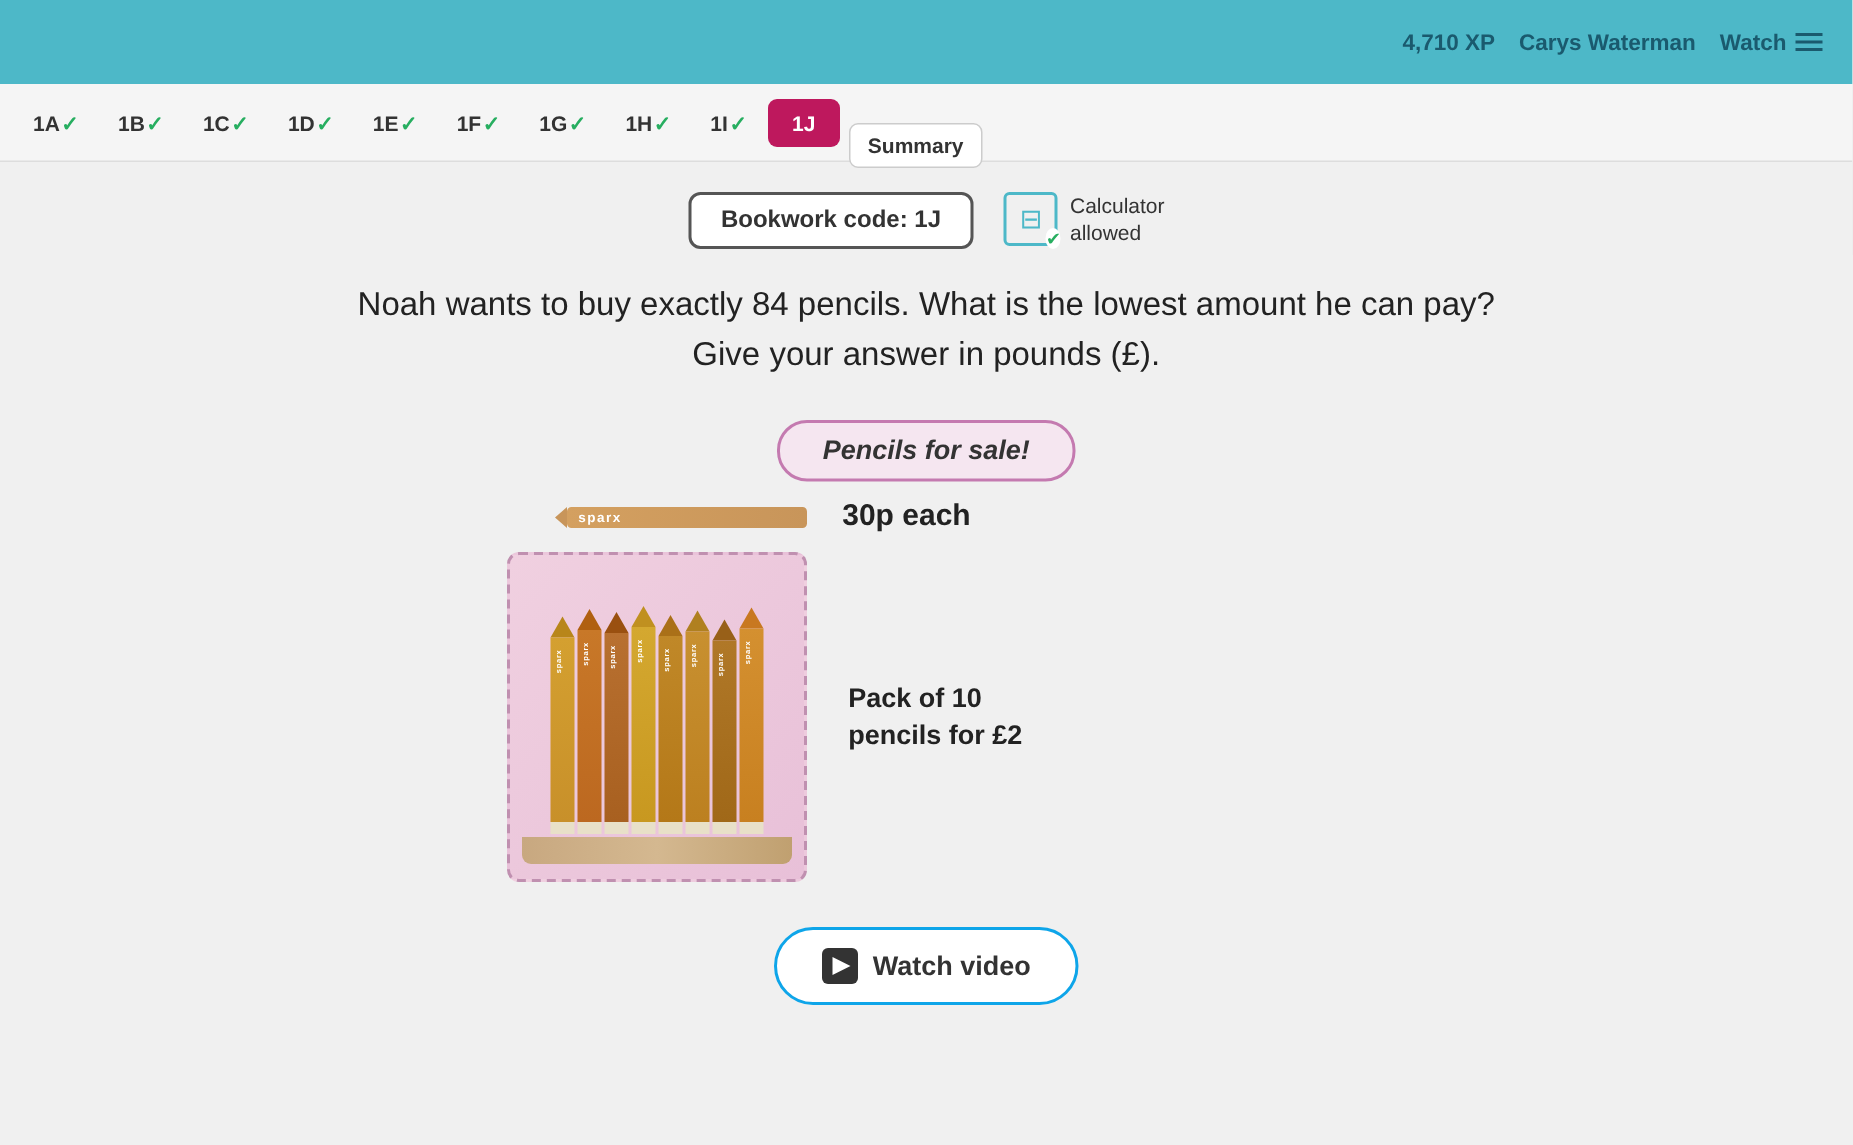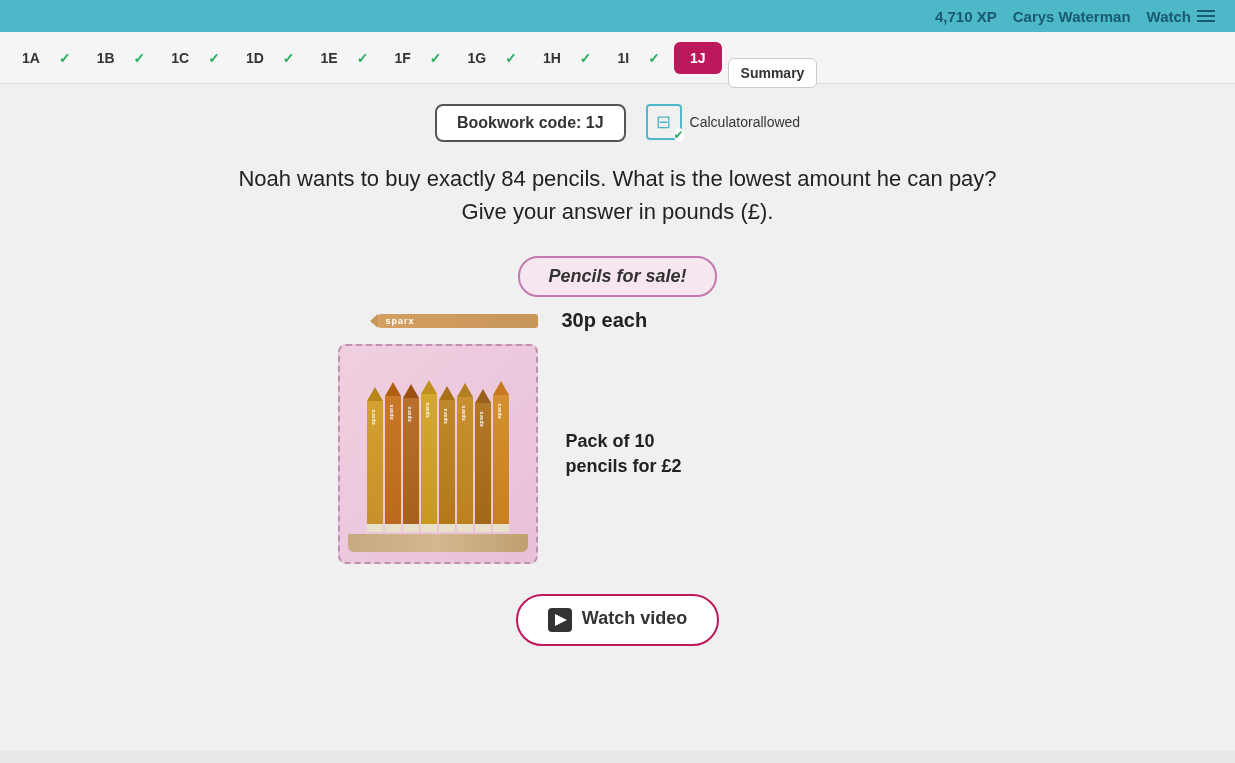--- a/index.html
+++ b/index.html
@@ -7,21 +7,21 @@
       font-family: 'Segoe UI', Arial, sans-serif;
       background: #e8e8e8;
       width: 1235px;
       min-height: 763px;
       overflow: hidden;
     }
 
     
     .top-bar {
       background: #4db8c8;
-      height: 32px;
+      height: 56px;
       display: flex;
       align-items: center;
       justify-content: flex-end;
       padding: 0 20px;
       gap: 16px;
     }
     .top-bar-xp {
       color: #1a5a6e;
       font-weight: 600;
       font-size: 15px;
@@ -58,21 +58,21 @@
       height: 52px;
       display: flex;
       align-items: center;
       padding: 0 10px;
       border-bottom: 1px solid #ddd;
       gap: 2px;
     }
     .nav-tab {
       display: flex;
       align-items: center;
-      gap: 19px;
+      gap: 1px;
       padding: 6px 12px;
       font-size: 14px;
       font-weight: 600;
       color: #333;
       cursor: pointer;
       border-radius: 6px;
       white-space: nowrap;
     }
     .nav-tab .check {
       color: #27ae60;
@@ -269,23 +269,24 @@
     .pack-price-label {
       font-size: 18px;
       font-weight: 700;
       color: #222;
       line-height: 1.4;
     }
 
     
     .watch-video-btn {
       display: flex;
+      align-items: center;
       gap: 10px;
       background: white;
-      border: 2px solid #be185d;
+      border: 2px solid #0ea5e9;
       border-radius: 30px;
       padding: 12px 30px;
       font-size: 18px;
       font-weight: 600;
       color: #333;
       cursor: pointer;
       margin-top: 30px;
     }
     .video-icon {
       width: 24px;
@@ -368,21 +369,21 @@
 
 <div class="main-content">
 
   <div class="bookwork-row">
     <div class="bookwork-code">Bookwork code: 1J</div>
     <div class="calculator-info">
       <div class="calc-icon">
         <span class="calc-icon-inner">⊟</span>
         <span class="calc-check">✔</span>
       </div>
-      <div style="display:flex;flex-direction:row;line-height:1.3;">
+      <div style="display:flex;flex-direction:column;line-height:1.3;">
         <span>Calculator</span>
         <span>allowed</span>
       </div>
     </div>
   </div>
 
   <div class="question-text">
     <div>Noah wants to buy exactly 84 pencils. What is the lowest amount he can pay?</div>
     <div>Give your answer in pounds (£).</div>
   </div>

